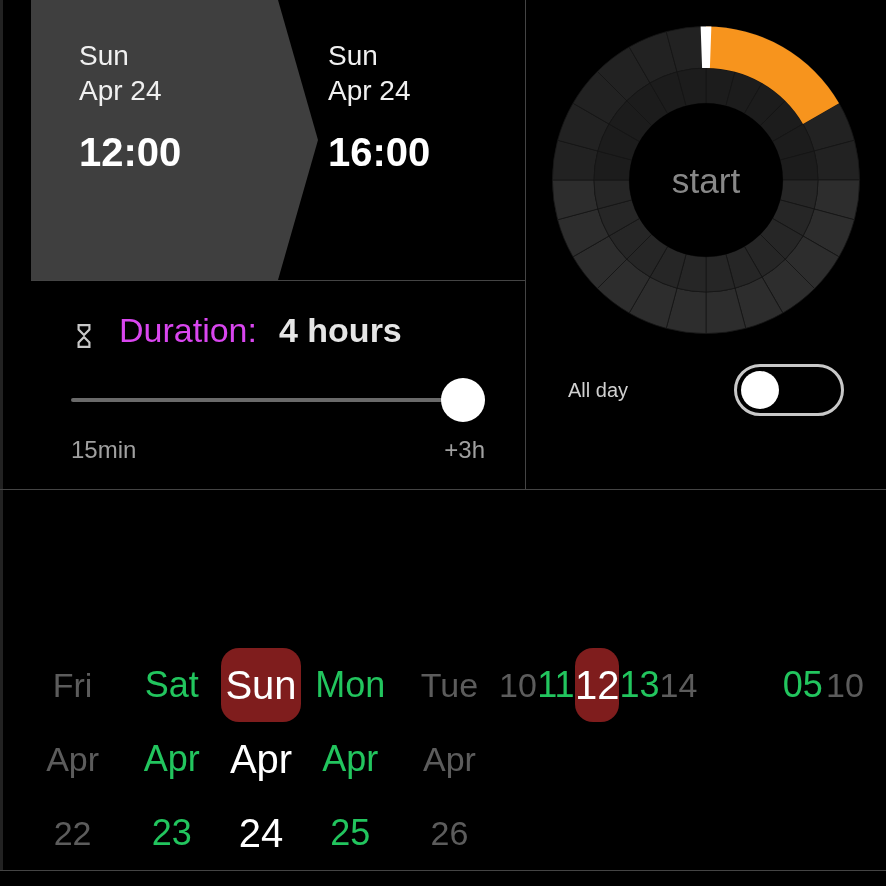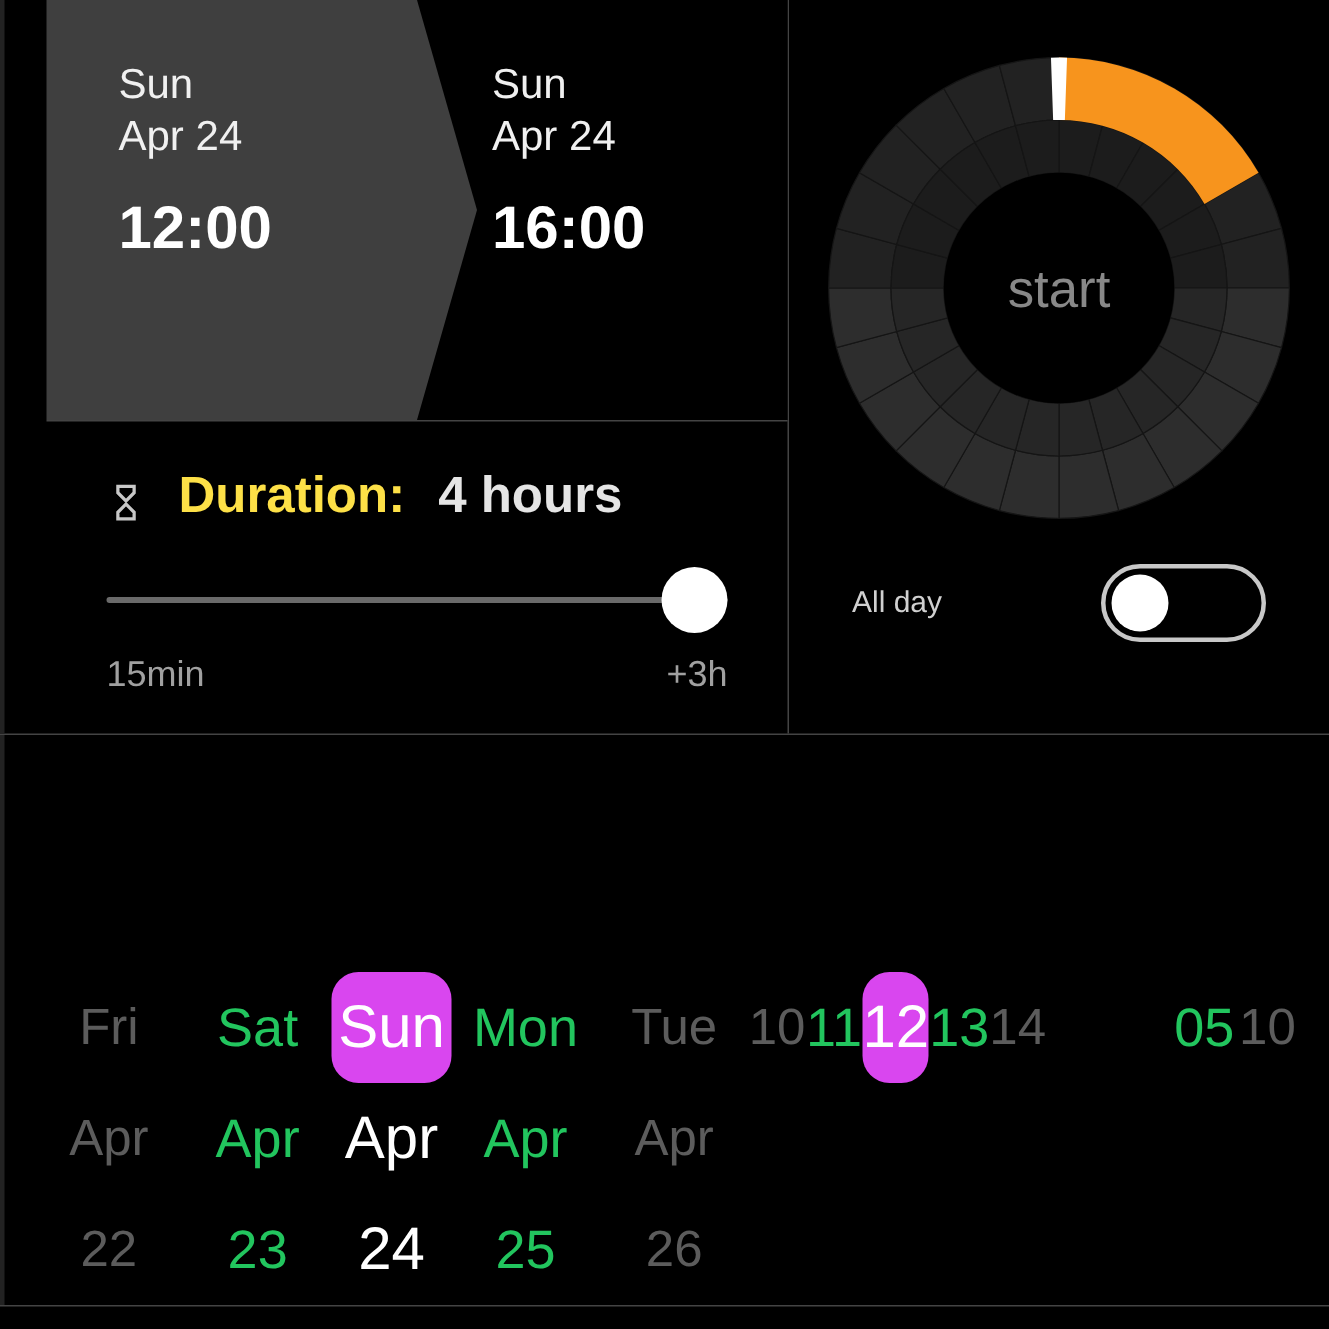--- a/index.html
+++ b/index.html
@@ -73,21 +73,21 @@
     display: flex;
     align-items: center;
     gap: 22px;
     font-size: 34px;
   }
   .hourglass {
     width: 26px; height: 26px;
     display: inline-block;
   }
   .hourglass svg { width: 100%; height: 100%; }
-  .dur-label { color: #fde047; font-weight: 700; }
+  .dur-label { color: #d946ef; font-weight: 400; }
   .dur-value { color: #e5e5e5; font-weight: 600; }
   .slider {
     position: relative;
     margin-top: 32px;
     height: 36px;
   }
   .slider-track {
     position: absolute;
     top: 50%;
     left: 0; right: 0;
@@ -111,21 +111,21 @@
     font-size: 24px;
     color: #a0a0a0;
     margin-top: 18px;
   }
 
   .right-panel {
     flex: 1;
     display: flex;
     flex-direction: column;
     align-items: center;
-    padding: 32px 20px 0 20px;
+    padding: 20px 20px 0 20px;
     position: relative;
   }
   .clock-svg { width: 320px; height: 320px; }
   .allday-row {
     display: flex;
     align-items: center;
     justify-content: space-between;
     width: 100%;
     padding: 0 22px;
     margin-top: 24px;
@@ -165,21 +165,21 @@
     line-height: 74px;
     font-size: 34px;
     color: #5c5c5c;
     text-align: center;
     width: 100%;
   }
   .picker-item.near { color: #22c55e; font-size: 36px; }
   .picker-item.selected {
     color: #fff;
     font-size: 40px;
-    background: #d946ef;
+    background: #7f1d1d;
     border-radius: 18px;
     width: 80%;
   }
   .col-hour .picker-item.selected,
   .col-min  .picker-item.selected { width: 75%; }
   .bottom-bar {
     height: 12px;
     border-top: 1px solid #444;
   }
 </style>

